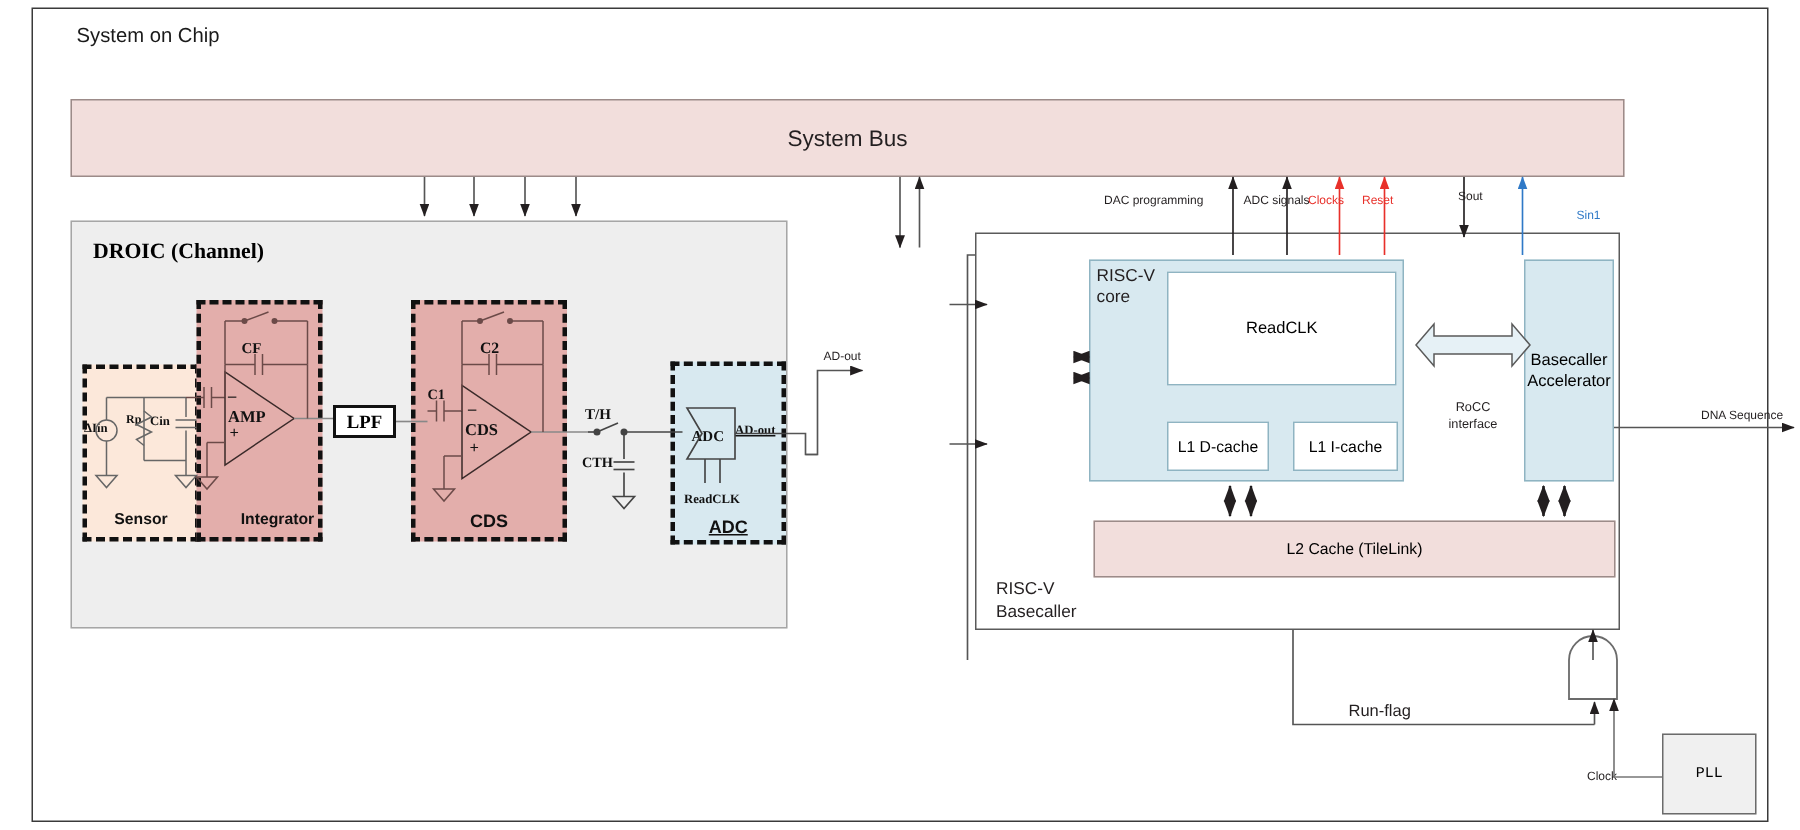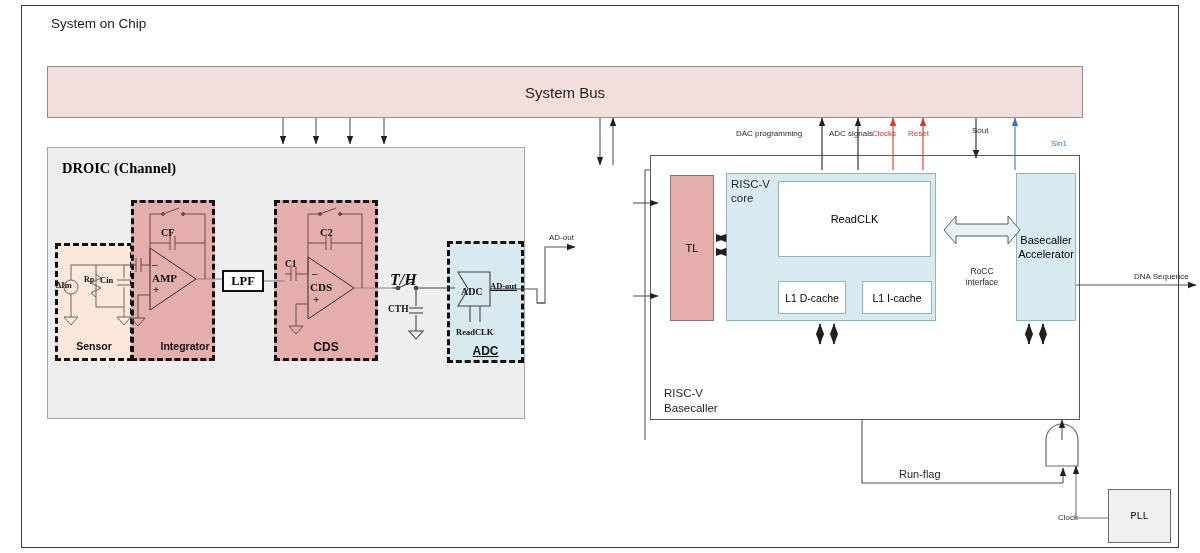--- a/index.html
+++ b/index.html
@@ -108,54 +108,54 @@
   <div class="ckt-txt" style="left:152px;top:272px;font-size:11px;">AMP</div>
   <div class="ckt-txt" style="left:152px;top:258px;font-size:11px;">–</div>
   <div class="ckt-txt" style="left:153px;top:283px;font-size:11px;">+</div>
 
   <div class="ckt-txt" style="left:320px;top:227px;font-size:10.5px;">C2</div>
   <div class="ckt-txt" style="left:285px;top:259px;font-size:9.5px;">C1</div>
   <div class="ckt-txt" style="left:310px;top:281px;font-size:11px;">CDS</div>
   <div class="ckt-txt" style="left:312px;top:267px;font-size:11px;">–</div>
   <div class="ckt-txt" style="left:313px;top:293px;font-size:11px;">+</div>
 
-  <div class="ckt-txt" style="left:390px;top:271px;font-size:16px;font-style:italic;">T/H</div>
+  <div class="ckt-txt" style="left:390px;top:271px;font-size:10px;">T/H</div>
   <div class="ckt-txt" style="left:388px;top:304px;font-size:9.5px;">CTH</div>
 
   <div class="ckt-txt" style="left:461px;top:286px;font-size:10px;">ADC</div>
   <div class="ckt-txt" style="left:456px;top:327px;font-size:8.5px;">ReadCLK</div>
   <div class="ckt-txt" style="left:490px;top:281px;font-size:8.5px;text-decoration:underline;">AD-out</div>
 
 
   <div class="box" id="basecaller-outer"></div>
   <div class="lbl multiline" id="basecaller-outer-label">RISC-V<br>Basecaller</div>
 
-  <div class="box ctr" id="tl-box">
-    <span id="tl-label">TL</span>
-  </div>
 
   <div class="box" id="riscv-core"></div>
   <div class="lbl multiline" id="riscv-core-label">RISC-V<br>core</div>
 
   <div class="box ctr" id="datapath">
     <span id="datapath-label">ReadCLK</span>
   </div>
   <div class="box ctr" id="l1d">
     <span class="cache-label">L1 D-cache</span>
   </div>
   <div class="box ctr" id="l1i">
     <span class="cache-label">L1 I-cache</span>
   </div>
 
   <div class="box ctr" id="accel-box">
     <span id="accel-label" class="multiline">Basecaller<br>Accelerator</span>
   </div>
 
   <div class="lbl multiline" id="rocc-label">RoCC<br>interface</div>
 
+  <div class="box ctr" id="l2cache">
+    <span id="l2cache-label">L2 Cache (TileLink)</span>
+  </div>
 
   <div class="box ctr" id="pll-box">
     <span id="pll-label">PLL</span>
   </div>
 
   <div class="sig" style="left:736px;top:129px;">DAC programming</div>
   <div class="sig" style="left:829px;top:129px;">ADC signals</div>
   <div class="sig sig-red" style="left:872px;top:129px;">Clocks</div>
   <div class="sig sig-red" style="left:908px;top:129px;">Reset</div>
   <div class="sig" style="left:972px;top:126px;">Sout</div>

